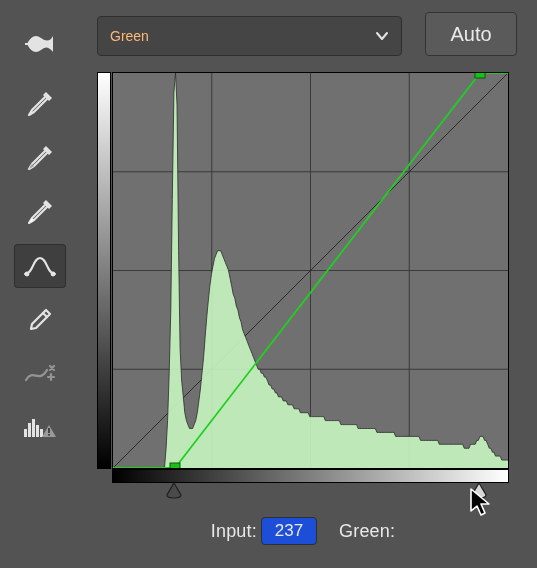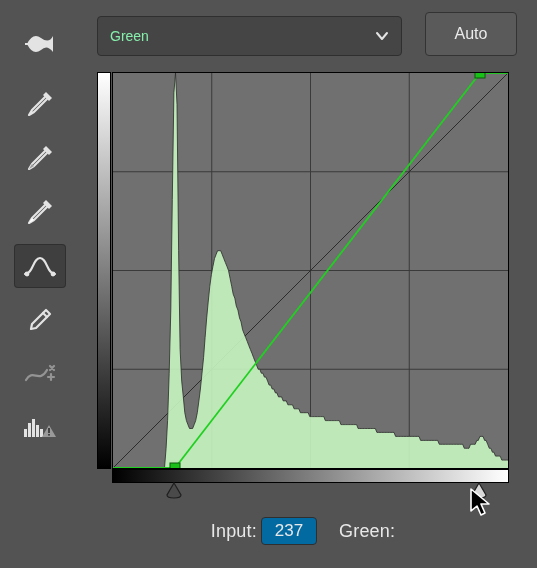--- a/index.html
+++ b/index.html
@@ -53,40 +53,40 @@
     width: 305px;
     height: 40px;
     background: #454545;
     border: 1px solid #2f2f2f;
     border-radius: 4px;
     box-sizing: border-box;
     display: flex;
     align-items: center;
     padding: 0 12px;
     justify-content: space-between;
-    color: #86efac;
+    color: #fdba74;
   }
   .channel-select .chev {
     width: 14px; height: 14px;
   }
   .auto-btn {
     position: absolute;
     left: 425px;
     top: 12px;
     width: 92px;
     height: 44px;
     background: #5a5a5a;
     border: 1px solid #333;
     border-radius: 4px;
     box-sizing: border-box;
     display: flex;
     align-items: center;
     justify-content: center;
     color: #eaeaea;
-    font-size: 16px;
+    font-size: 20px;
   }
 
   
   .curves-wrap {
     position: absolute;
     left: 97px;
     top: 69px;
     width: 412px;
     height: 440px;
   }
@@ -149,21 +149,21 @@
     align-items: center;
     justify-content: center;
     gap: 4px;
     color: #e8e8e8;
     font-size: 18px;
   }
   .io-row .lbl { letter-spacing: 0.2px; }
   .io-row .num {
     width: 56px;
     height: 28px;
-    background: #0369a1;
+    background: #1d4ed8;
     border: 1px solid #2f2f2f;
     border-radius: 4px;
     box-sizing: border-box;
     display: flex;
     align-items: center;
     justify-content: center;
     color: #e8e8e8;
     font-size: 17px;
     text-align: center;
   }

